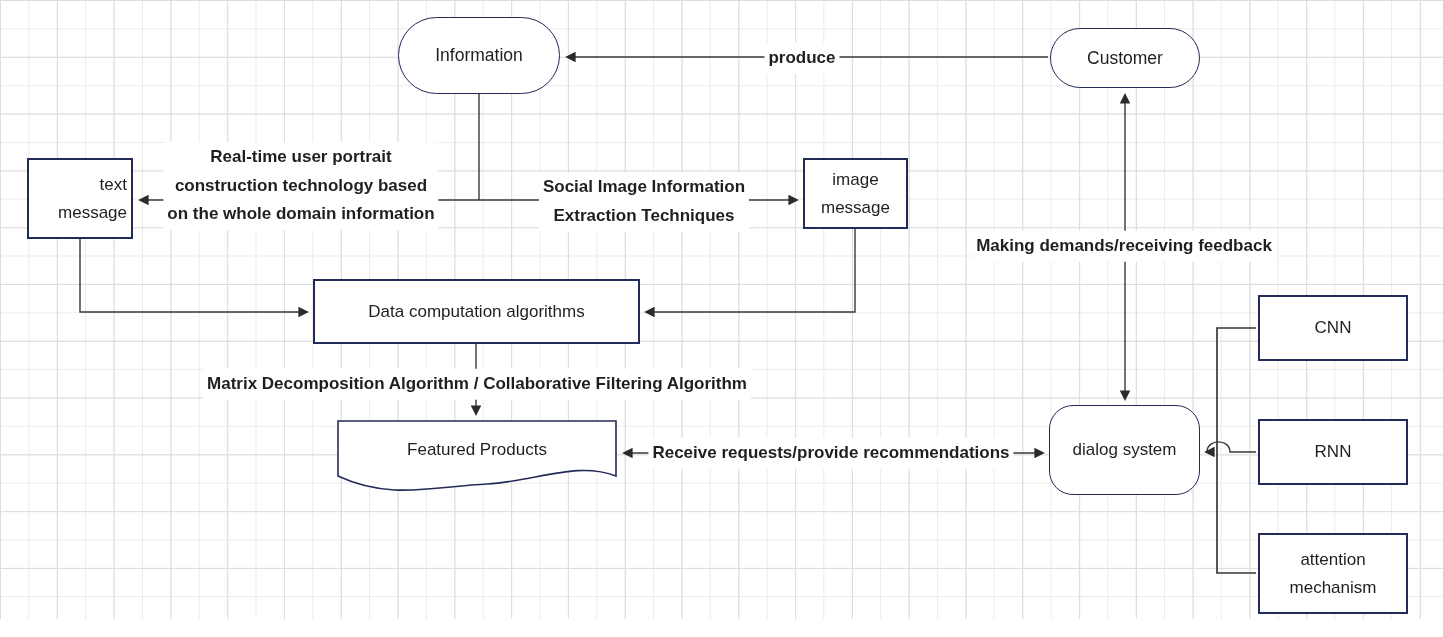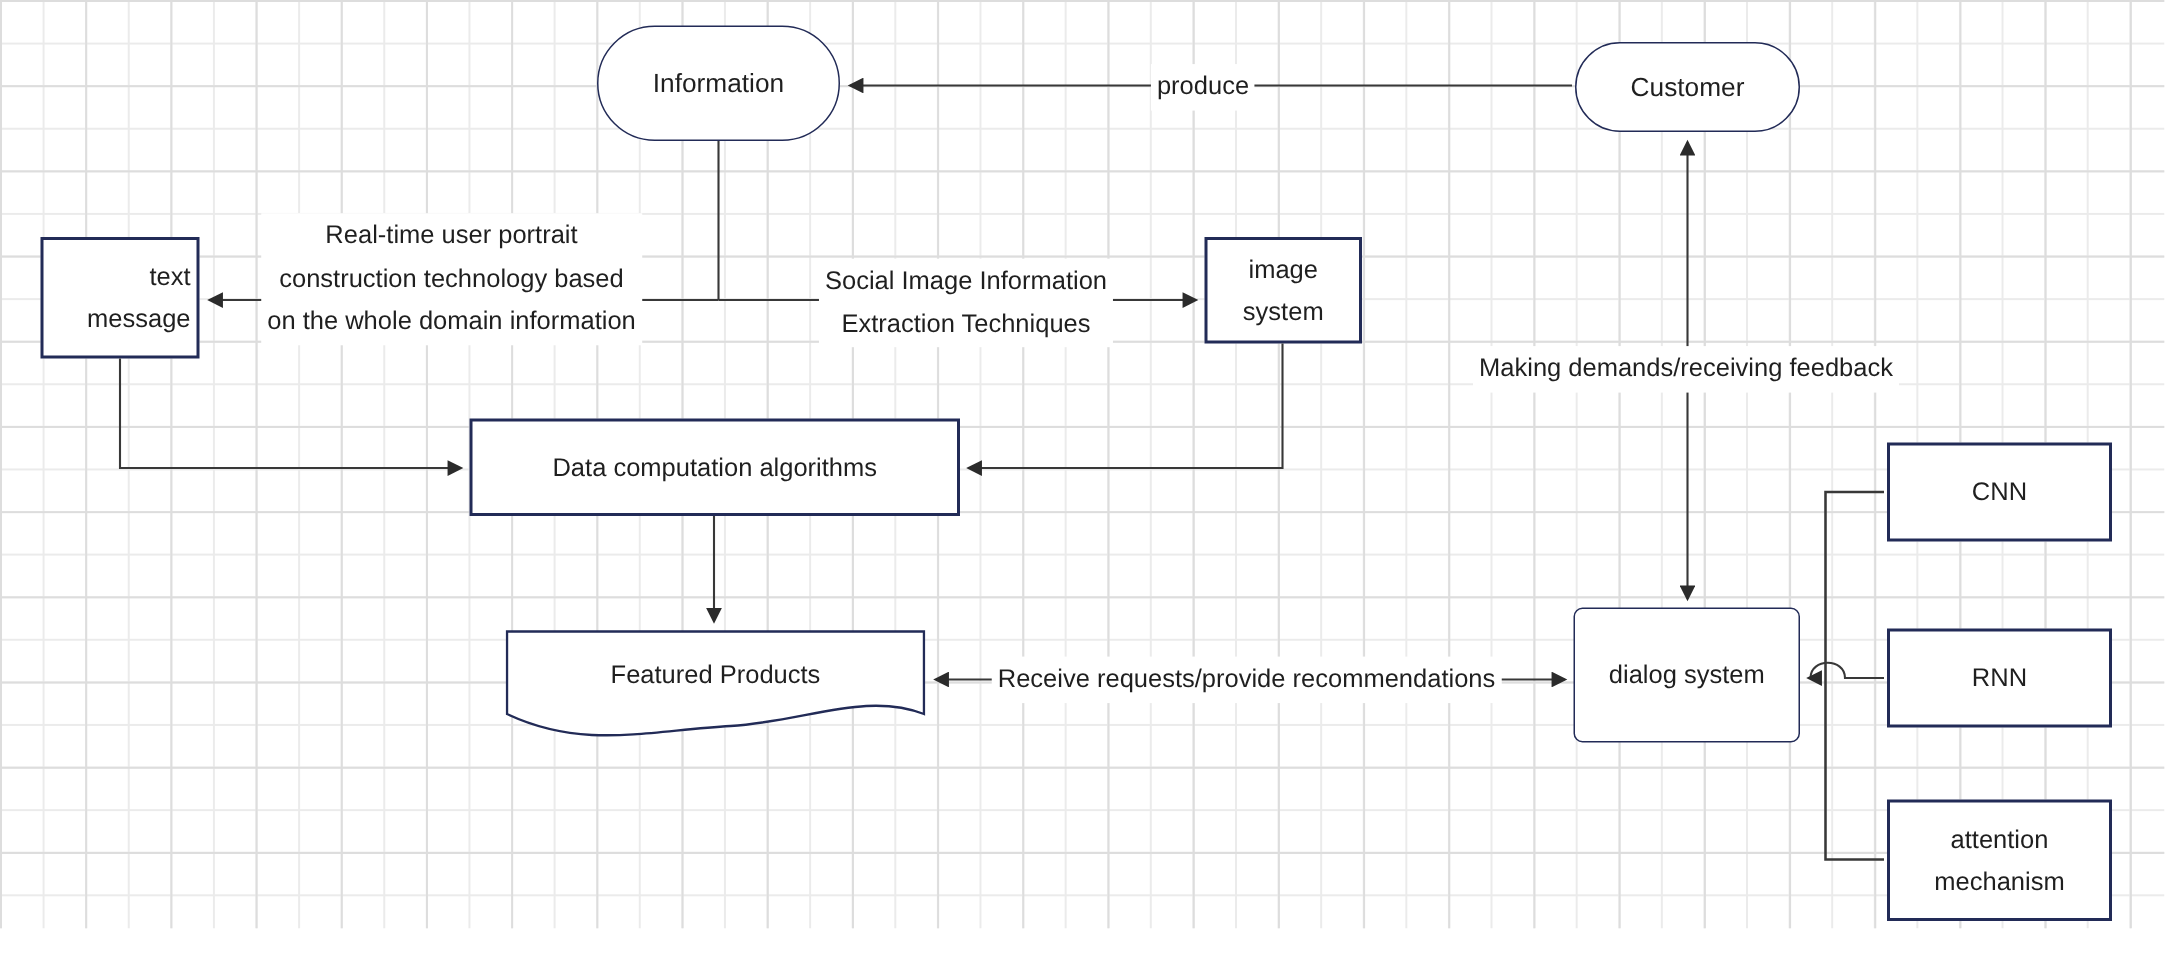--- a/index.html
+++ b/index.html
@@ -27,40 +27,41 @@
     font-size:17px;
     line-height:1.62;
     padding:0 4px;
   }
   .oval{border-radius:40px;border-width:1.4px;font-size:17.5px;}
   #node-information{left:398px;top:17px;width:162px;height:77px;}
   #node-customer{left:1050px;top:28px;width:150px;height:60px;border-radius:30px;}
   #node-text-message{left:27px;top:158px;width:106px;height:81px;text-align:right;}
   #node-image-message{left:803px;top:158px;width:105px;height:71px;}
   #node-data-computation{left:313px;top:279px;width:327px;height:65px;}
-  #node-dialog-system{left:1049px;top:405px;width:151px;height:90px;border-radius:6px;border-width:1.6px;}
+  #node-dialog-system{left:1049px;top:405px;width:151px;height:90px;border-radius:24px;border-width:1.6px;}
   #node-cnn{left:1258px;top:295px;width:150px;height:66px;}
   #node-rnn{left:1258px;top:419px;width:150px;height:66px;}
   #node-attention{left:1258px;top:533px;width:150px;height:81px;}
   #node-featured{
     left:337px;top:420px;width:280px;height:74px;
     border:none;background:transparent;padding:0;
     align-items:flex-start;
   }
   #node-featured .doc-label{position:absolute;top:16px;left:0;right:0;text-align:center;}
   .edges{position:absolute;left:0;top:0;pointer-events:none;}
   .edge-label{
     position:absolute;
     transform:translate(-50%,-50%);
     background:#ffffff;
     padding:1px 4px;
     font-size:17px;
     line-height:1.68;
     text-align:center;
     white-space:nowrap;
+    font-weight:bold;
   }
   .edge-label.multiline{white-space:pre-line;}
   #label-produce{left:802px;top:58px;}
   #label-realtime{left:301px;top:186px;}
   #label-social{left:632px;top:202px;margin-left:12px;}
   #label-matrix{left:477px;top:384px;}
   #label-receive{left:831px;top:453px;}
   #label-making{left:1124px;top:246px;}
 </style>
 </head>
@@ -71,21 +72,21 @@
   <div class="node oval" id="node-information">
     <span>Information</span>
   </div>
   <div class="node oval" id="node-customer">
     <span>Customer</span>
   </div>
   <div class="node" id="node-text-message">
     <span>text message</span>
   </div>
   <div class="node" id="node-image-message">
-    <span>image system</span>
+    <span>image message</span>
   </div>
   <div class="node" id="node-data-computation">
     <span>Data computation algorithms</span>
   </div>
   <div class="node" id="node-featured">
     <svg width="280" height="74" viewBox="0 0 280 74">
       <path d="M1,1 H279 V56 C240,41 200,61 150,64 C95,67 52,80 1,56 Z" fill="#ffffff" stroke="#222b57" stroke-width="1.6"></path>
     </svg>
     <span class="doc-label">Featured Products</span>
   </div>
@@ -124,16 +125,17 @@
       <path d="M1256,452 L1230,452 C1230,438.5 1207,438.5 1207,452 L1206,452" marker-end="url(#ah)"></path>
     </g>
   </svg>
 
   <div class="edge-label" id="label-produce">produce</div>
   <div class="edge-label multiline" id="label-realtime">Real-time user portrait
 construction technology based
 on the whole domain information</div>
   <div class="edge-label multiline" id="label-social">Social Image Information
 Extraction Techniques</div>
+  <div class="edge-label" id="label-matrix">Matrix Decomposition Algorithm / Collaborative Filtering Algorithm</div>
   <div class="edge-label" id="label-receive">Receive requests/provide recommendations</div>
   <div class="edge-label" id="label-making">Making demands/receiving feedback</div>
 
 </div>
 
 </body></html>

